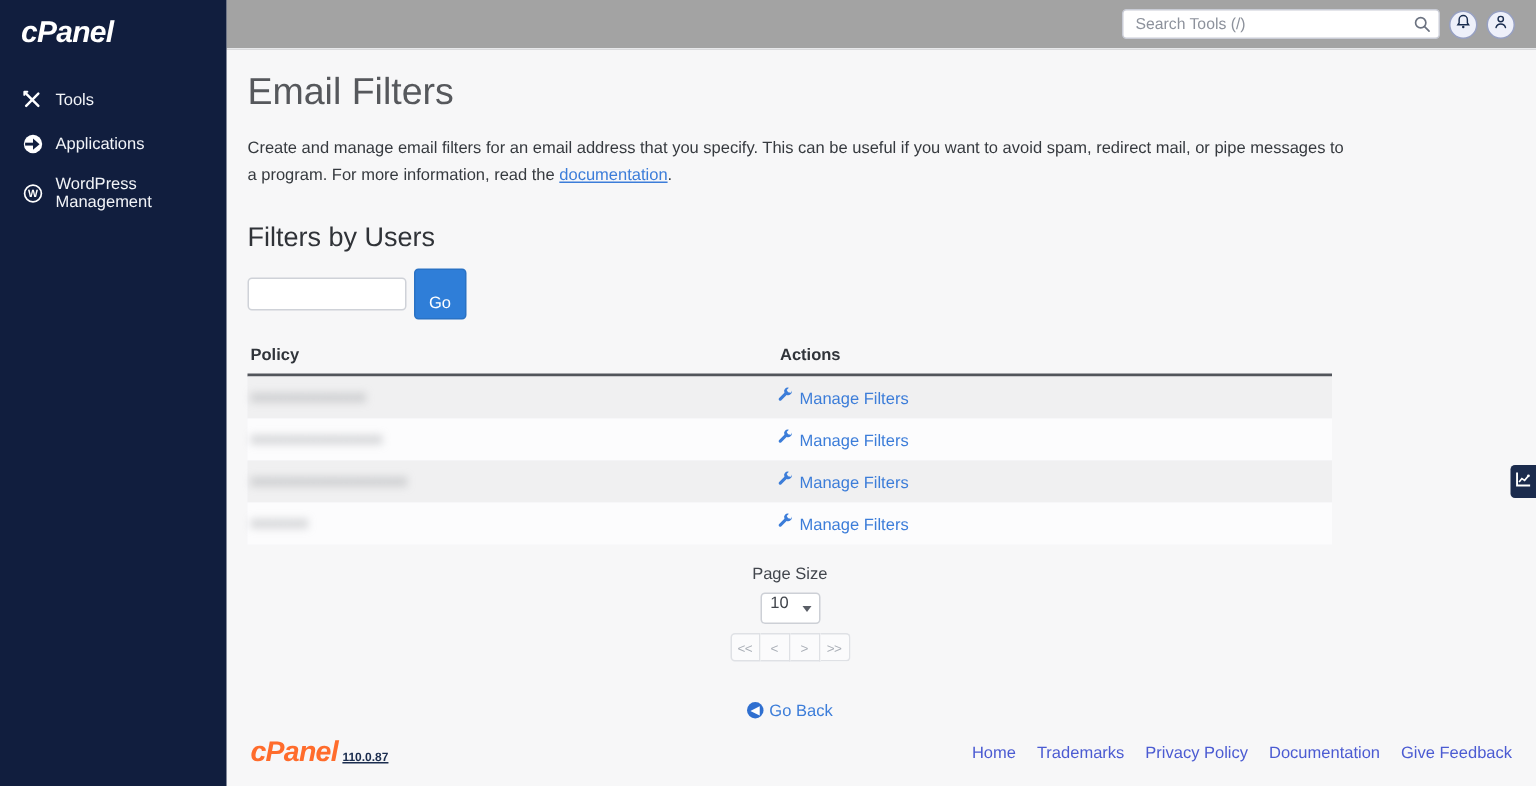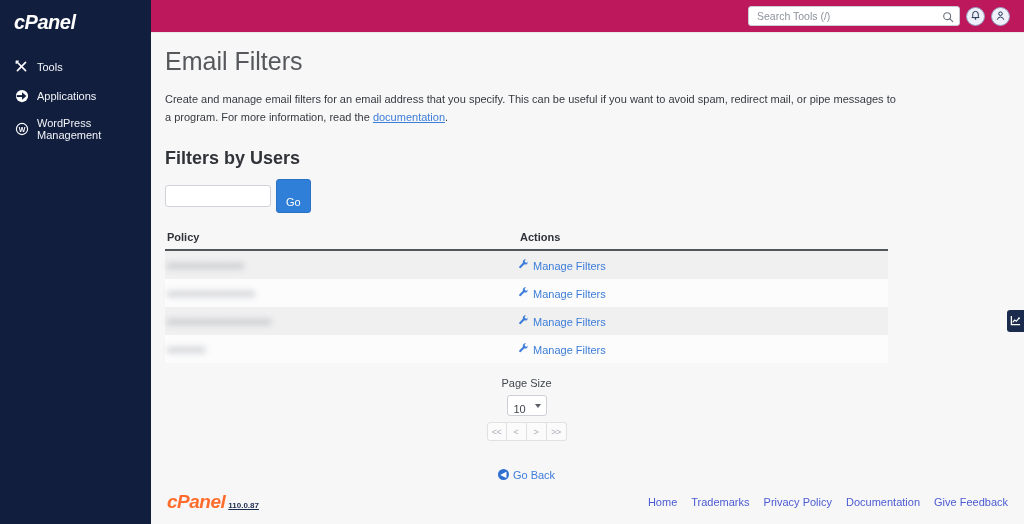--- a/index.html
+++ b/index.html
@@ -7,51 +7,51 @@
   body { font-family:"Liberation Sans", sans-serif; background:#f7f7f8; position:relative; }
 
   
   .sidebar { position:absolute; left:0; top:0; bottom:0; width:151px; background:#111e3e; color:#fff; z-index:5; }
   .sidebar-logo { font-size:20px; font-weight:bold; font-style:italic; letter-spacing:-0.5px; padding:11px 0 0 14px; color:#fff; }
   .sidebar-nav { margin-top:18px; }
   .nav-item { display:flex; align-items:center; gap:8px; padding:7px 10px 7px 14px; font-size:11px; color:#f2f4f8; cursor:pointer; }
   .nav-item .nicon { width:15px; height:15px; display:inline-flex; align-items:center; justify-content:center; flex:0 0 15px; }
 
   
-  .topbar { position:absolute; left:151px; right:0; top:0; height:33px; background:#be185d; border-bottom:1px solid #e7e8ea; display:flex; align-items:center; justify-content:flex-end; padding-right:14px; gap:6px; z-index:4; }
+  .topbar { position:absolute; left:151px; right:0; top:0; height:33px; background:#a3a3a3; border-bottom:1px solid #e7e8ea; display:flex; align-items:center; justify-content:flex-end; padding-right:14px; gap:6px; z-index:4; }
   .search-wrap { position:relative; width:212px; height:20px; }
   .search-input { width:100%; height:100%; border:1px solid #c9ccd6; border-radius:3px; font-size:10.5px; padding:0 22px 0 8px; color:#3a3f47; outline:none; font-family:"Liberation Sans", sans-serif; }
   .search-input::placeholder { color:#8d929c; }
   .search-glass { position:absolute; right:6px; top:3px; }
   .circle-btn { width:19px; height:19px; border-radius:50%; background:#eef0fa; border:1px solid #97a0c2; display:flex; align-items:center; justify-content:center; cursor:pointer; }
 
   
   .main { position:absolute; left:151px; right:0; top:34px; bottom:0; background:#f7f7f8; display:flex; flex-direction:column; padding:0 14px; }
   .page-title { font-size:25px; font-weight:400; color:#56585c; margin-top:13px; }
   .page-desc { font-size:11px; color:#363a3f; line-height:1.65; margin-top:14px; max-width:740px; }
   a.doclink { color:#3c7dd9; text-decoration:underline; cursor:pointer; }
 
-  .section-title { font-size:18px; font-weight:700; color:#303338; margin-top:22px; }
+  .section-title { font-size:18px; font-weight:400; color:#303338; margin-top:22px; }
   .filter-row { display:flex; align-items:center; margin-top:10px; gap:5px; }
   .account-input { width:106px; height:22px; border:1px solid #cfd2d8; border-radius:3px; background:#fff; outline:none; padding:0 6px; font-size:11px; }
   .go-btn { height:22px; padding:16px 9px; background:#2f7ed8; border:1px solid #2a72c4; color:#fff; font-size:11px; border-radius:3px; cursor:pointer; font-family:"Liberation Sans", sans-serif; }
 
   .tbl { width:723px; margin-top:14px; }
   .tbl-head { display:flex; font-size:11px; font-weight:bold; color:#30343a; padding:4px 0 6px 2px; border-bottom:2px solid #52555b; }
   .col-account { flex:0 0 353px; }
   .col-actions { flex:1; }
   .tbl-row { display:flex; align-items:center; height:28px; font-size:11px; }
   .tbl-row:nth-child(odd) { background:#f0f0f1; }
   .tbl-row:nth-child(even) { background:#fcfcfd; }
   .cell-account { flex:0 0 353px; padding-left:2px; color:#8f9296; filter:blur(3px); user-select:none; }
   .cell-actions { flex:1; }
   .manage-link { color:#3c7dd9; text-decoration:none; display:inline-flex; align-items:flex-end; gap:4px; cursor:pointer; }
 
   .pager { width:723px; display:flex; align-items:center; justify-content:flex-end; gap:6px; margin-top:14px; font-size:11px; color:#42464d;flex-direction:column; }
-  .page-size-select { position:relative; width:40px; height:21px; border:1px solid #cdd0d6; border-radius:3px; background:#fff; display:flex; align-items:flex-end; padding-left:6px; font-size:11px; color:#42464d; cursor:pointer; }
+  .page-size-select { position:relative; width:40px; height:21px; border:1px solid #cdd0d6; border-radius:3px; background:#fff; display:flex; align-items:flex-start; padding-left:6px; font-size:11px; color:#42464d; cursor:pointer; }
   .page-size-select .chev { position:absolute; right:5px; top:8px; width:0; height:0; border-left:3px solid transparent; border-right:3px solid transparent; border-top:4px solid #5a5e66; }
   .pager-group { display:flex; }
   .pg-btn { width:20px; height:19px; background:#fbfbfc; border:1px solid #dfe1e5; border-left-width:0; color:#a9aeb6; font-size:9px; display:flex; align-items:center; justify-content:center; cursor:pointer; letter-spacing:-0.5px; }
   .pg-btn:first-child { border-left-width:1px; border-radius:3px 0 0 3px; }
   .pg-btn:last-child { border-radius:0 3px 3px 0; }
 
   .goback-row { width:723px; text-align:center; margin-top:22px; }
   .goback-link { font-size:11px; color:#3c7dd9; text-decoration:none; display:inline-flex; align-items:center; gap:4px; cursor:pointer; }
   .goback-circ { width:11px; height:11px; border-radius:50%; background:#2f6fd0; color:#fff; font-size:8px; line-height:11px; display:inline-block; text-align:center; }
 

